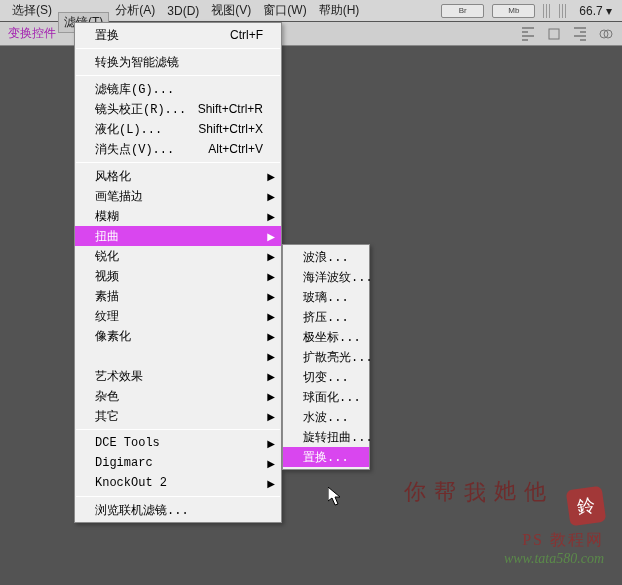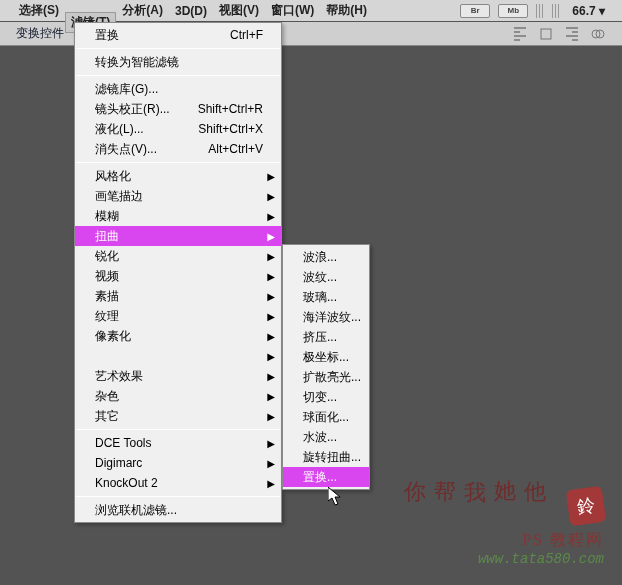--- a/index.html
+++ b/index.html
@@ -11,56 +11,55 @@
     width: 622px; height: 585px;
     overflow: hidden;
     position: relative;
   }
   
   .menubar {
     display: flex; align-items: center;
     background: #d6d6d6;
     border-bottom: 1px solid #555;
     height: 22px;
-    padding: 0 13px;
-    font-weight: bold;
+    padding: 0 6px;
   }
   .menubar .mitem {
     padding: 2px 6px;
     color: #222;
     cursor: default;
   }
   .menubar .mitem.active {
     background: #c8c8c8;
     border: 1px solid #9a9a9a;
     padding: 1px 5px;
     margin-top: 24px;
   }
   .menubar .tool-icons {
     margin-left: auto;
     display: flex; gap: 8px; align-items: center;
     color: #555;
   }
   .menubar .badge {
     display: inline-flex; align-items: center; justify-content: center;
-    width: 30px; height: 14px;
+    width: 43px; height: 14px;
     border: 1px solid #888; background: #e8e8e8;
     font-size: 8px; color: #444; border-radius: 2px;
   }
   .menubar .zoom { color: #222; padding: 0 4px; text-align: right;}
   .grip { display:inline-block;width:8px;height:14px; background:repeating-linear-gradient(to right,#999 0 1px,transparent 1px 3px); }
 
   
   .optbar {
     height: 24px;
     background: #cfcfcf;
     border-bottom: 1px solid #888;
     display: flex; align-items: center; gap: 10px;
-    padding: 0 16px;
-    color: #0f172a;
+    padding: 0 8px;
+    color: #a21caf;
   }
   .optbar .icon {
     width: 16px; height: 16px;
     display: inline-flex; align-items: center; justify-content: center;
     color: #666;
   }
   .optbar .icon svg { width: 16px; height: 16px; }
 
   
   .menu {
@@ -78,21 +77,21 @@
     height: 20px;
     padding: 0 18px 0 20px;
     position: relative;
     white-space: nowrap;
     color: #000;
   }
   .menu .row.highlight {
     background: #d946ef;
     color: #fff;
   }
-  .menu .row .lbl { flex: 1; }
+  .menu .row .lbl { flex: 1; font-family: Liberation Mono, monospace; }
   .menu .row .sc { color: #000; }
   .menu .row .arrow {
     position: absolute; right: 6px; top: 50%; transform: translateY(-50%);
     font-size: 10px; color: #000;
   }
   .menu .row.highlight .arrow { color: #fff; }
   .menu .sep {
     height: 1px;
     margin: 3px 1px;
     background: #c0c0c0;
@@ -116,21 +115,21 @@
   }
   .watermark .stamp {
     width: 36px; height: 36px;
     background: #a23838; border-radius: 6px;
     display: inline-flex; align-items:center; justify-content:center;
     color: #fff; font-size: 18px;
     transform: rotate(-8deg);
     margin-bottom: 6px;
   }
   .watermark .l1 { font-size: 16px; color:#883333; letter-spacing:2px;font-family:Liberation Serif, serif;}
-  .watermark .l2 { font-size: 14px; color:#5b8a4a; font-style: italic; font-family: Liberation Mono, monospace;}
+  .watermark .l2 { font-size: 14px; color:#5b8a4a; font-style: italic; font-family: Liberation Serif, serif;}
   .watermark .script {
     position:absolute; right:54px; bottom:100px;
     font-family:KaiTi,serif; font-size:22px; color:#6f2c2c;
     writing-mode:vertical-rl; letter-spacing:4px;
   }
 </style>
 </head>
 <body>
 
 <div class="menubar">
@@ -271,27 +270,24 @@
   <div class="row">
       <span class="lbl">浏览联机滤镜...</span>
     </div>
 </div>
 
 <div class="menu sub">
   <div class="row">
       <span class="lbl">波浪...</span>
     </div>
   <div class="row">
-      <span class="lbl">波纹...</span>
+      <span class="lbl">海洋波纹...</span>
     </div>
   <div class="row">
       <span class="lbl">玻璃...</span>
-    </div>
-  <div class="row">
-      <span class="lbl">海洋波纹...</span>
     </div>
   <div class="row">
       <span class="lbl">挤压...</span>
     </div>
   <div class="row">
       <span class="lbl">极坐标...</span>
     </div>
   <div class="row">
       <span class="lbl">扩散亮光...</span>
     </div>

